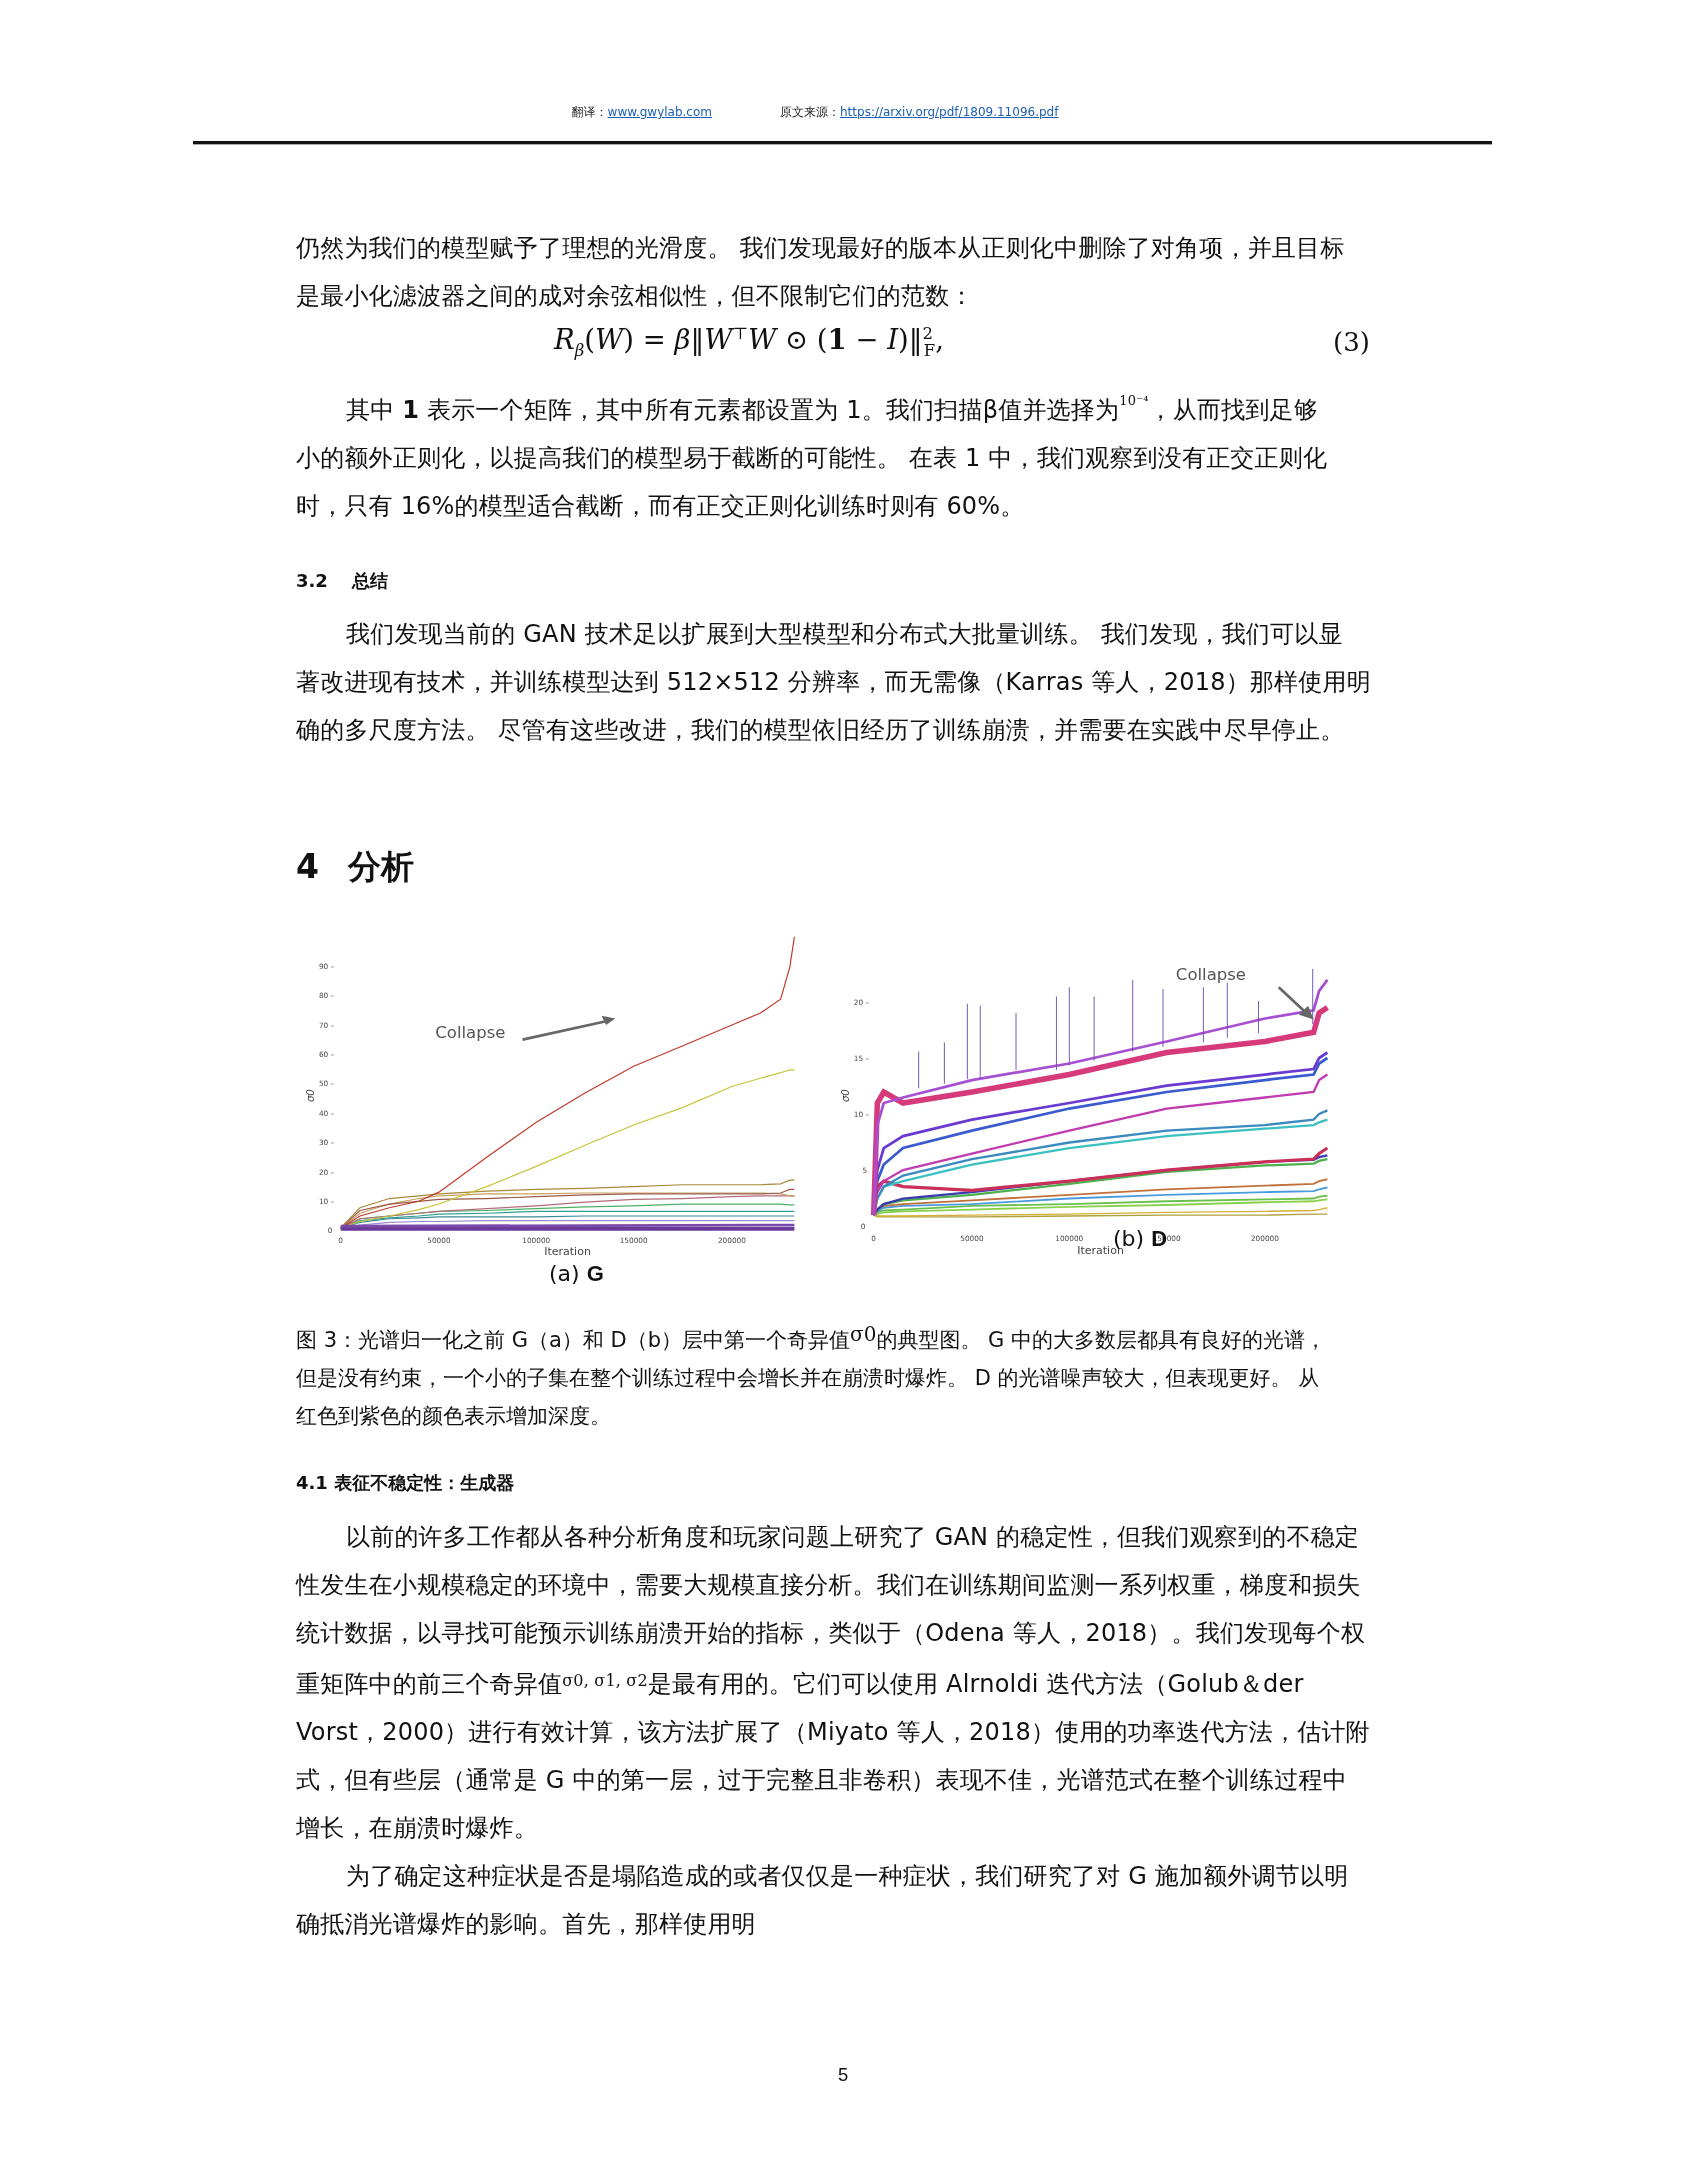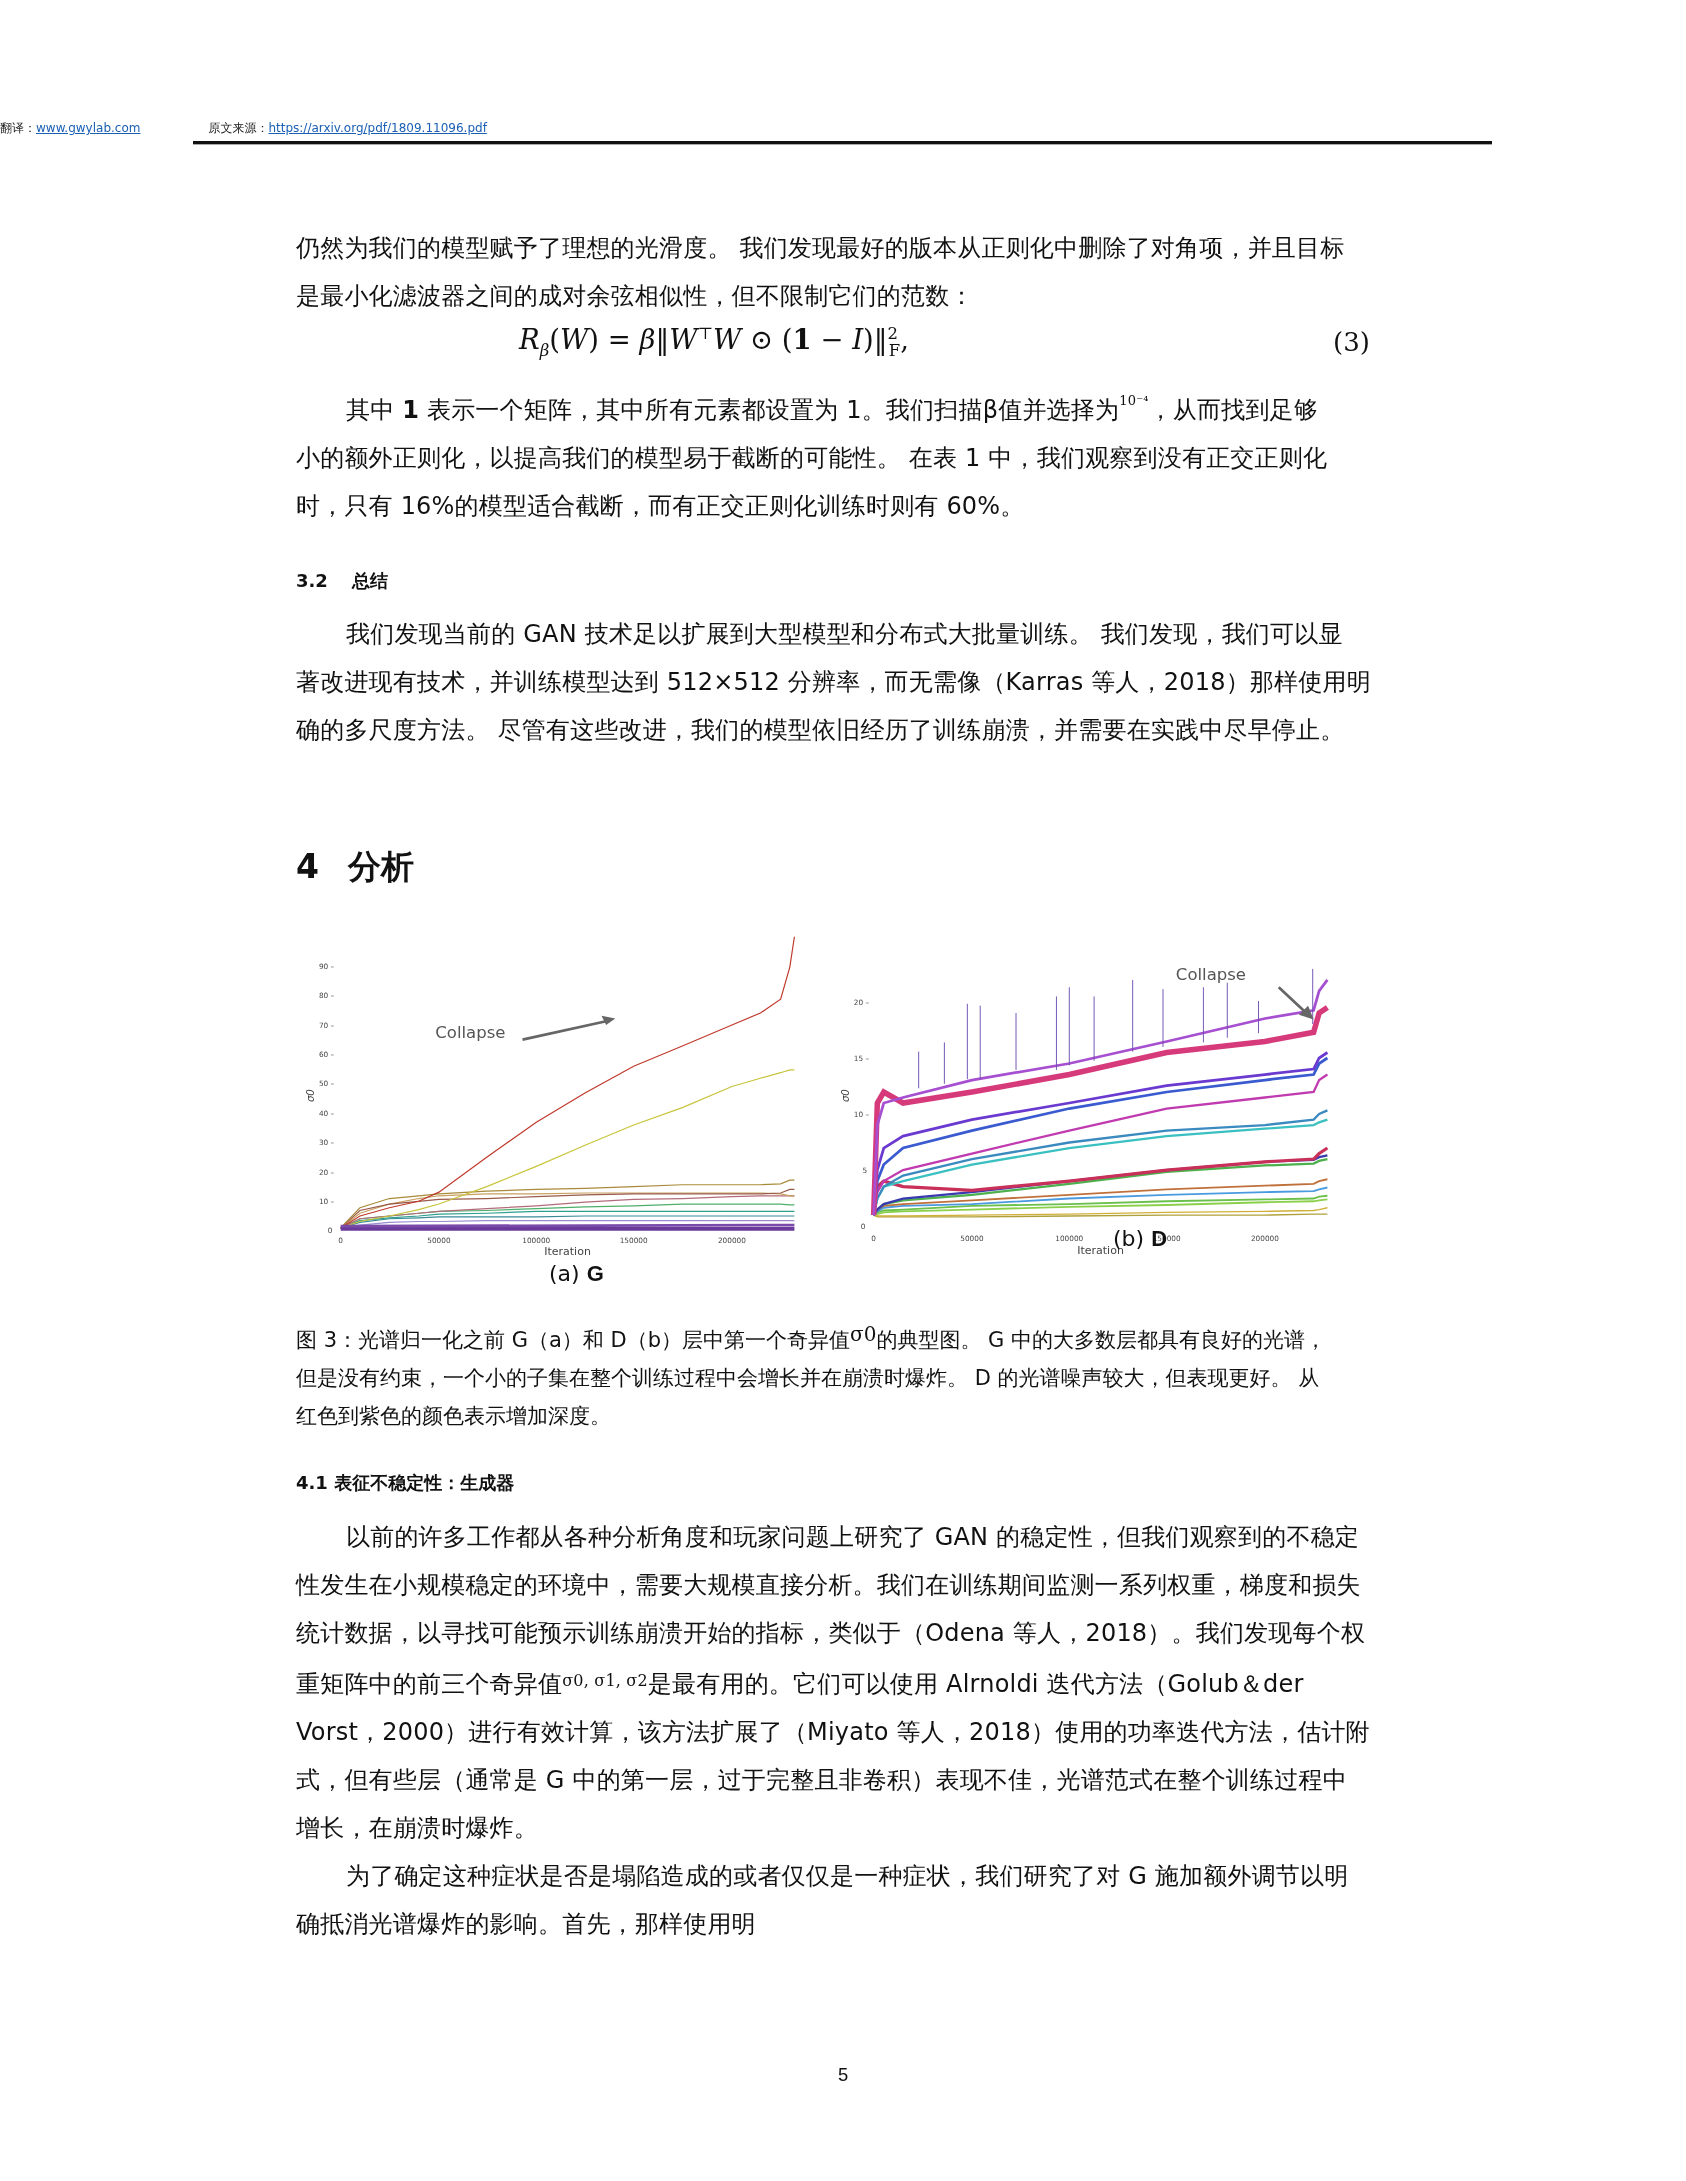--- a/index.html
+++ b/index.html
@@ -1,19 +1,19 @@
 <!DOCTYPE html>
 <html style="font-size:14.7px"><head>
 <meta charset="utf-8">
 <style>
   html, body { margin:0; padding:0; background:#ffffff; }
   body { width:1686px; height:2182px; position:relative; overflow:hidden;
          font-family:"DejaVu Sans","Liberation Sans",sans-serif; color:#111; }
   .abs { position:absolute; }
-  .header { left:0; top:120px; width:1630px; text-align:left; font-size:12px; color:#222; white-space:pre; }
+  .header { left:0; top:104px; width:1630px; text-align:center; font-size:12px; color:#222; white-space:pre; }
   .header a { color:#1a5fb4; text-decoration:underline; }
   .header .gap { display:inline-block; width:68px; }
   .rule { left:193px; top:141px; width:1299px; height:2.8px; background:#111; border-bottom:0.9px solid #aaa; }
   .para { left:296px; width:1093px; font-size:24px; line-height:48px; letter-spacing:0.2px; }
   .para p { margin:0; white-space:nowrap; }
   .indent { padding-left:50px; }
   .eq { font-family:"DejaVu Serif","Liberation Serif",serif; font-size:27.5px; }
   .eqnum { font-family:"DejaVu Serif","Liberation Serif",serif; font-size:26px; }
   .h2 { font-size:18px; font-weight:bold; }
   .h1 { font-size:33px; font-weight:bold; }
@@ -30,21 +30,21 @@
 <body>
 
 <div class="abs header"><span>翻译：</span><a>www.gwylab.com</a><span class="gap"></span><span>原文来源：</span><a>https://arxiv.org/pdf/1809.11096.pdf</a></div>
 <div class="abs rule"></div>
 
 <div class="abs para" style="top:224px;">
   <p>仍然为我们的模型赋予了理想的光滑度。 我们发现最好的版本从正则化中删除了对角项，并且目标</p>
   <p>是最小化滤波器之间的成对余弦相似性，但不限制它们的范数：</p>
 </div>
 
-<div class="abs eq" style="left:519px; top:323px;">
+<div class="abs eq" style="left:554px; top:323px;">
   <span class="math">R</span><sub style="font-size:16.5px;" class="math">β</sub>(<span class="math">W</span>) = <span class="math">β</span>‖<span class="math">W</span><sup style="font-size:16.5px;">⊤</sup><span class="math">W</span> ⊙ (<b>1</b> − <span class="math">I</span>)‖<sup style="font-size:16.5px;">2</sup><sub style="font-size:16.5px; margin-left:-9.2px;">F</sub>,
 </div>
 <div class="abs eqnum" style="left:1333px; top:327px;">(3)</div>
 
 <div class="abs para" style="top:377px;">
   <p class="indent"><span>其中 </span><b>1</b><span> 表示一个矩阵，其中所有元素都设置为 1。我们扫描β值并选择为</span><span class="sup">10⁻⁴</span><span>，从而找到足够</span></p>
   <p>小的额外正则化，以提高我们的模型易于截断的可能性。 在表 1 中，我们观察到没有正交正则化</p>
   <p>时，只有 16%的模型适合截断，而有正交正则化训练时则有 60%。</p>
 </div>
 

